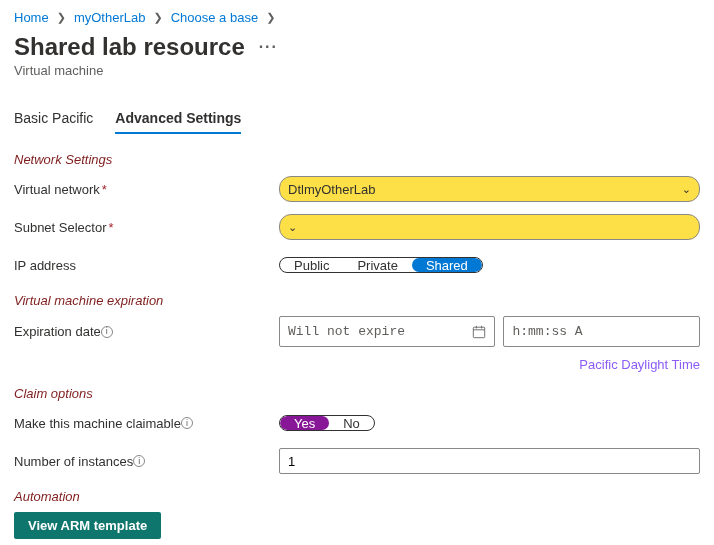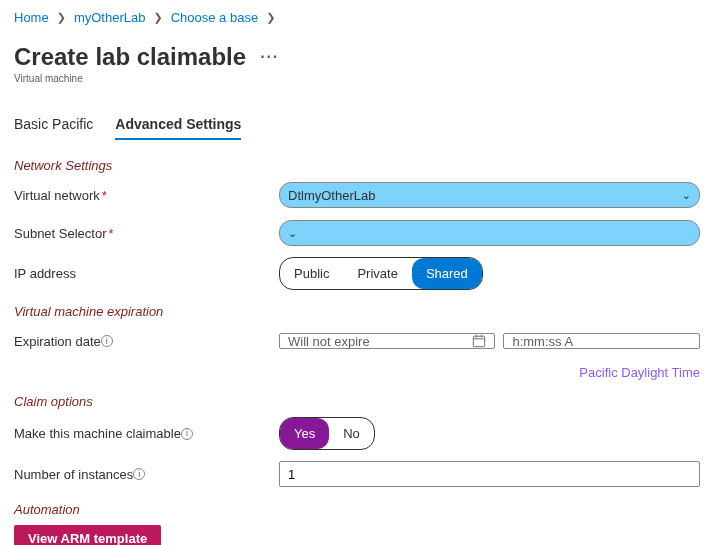--- a/index.html
+++ b/index.html
@@ -10,34 +10,34 @@
     color: #323130;
     background: #fff;
     padding: 10px 14px;
     width: 714px;
   }
   .breadcrumb {
     font-size: 13px;
     display: flex;
     align-items: center;
     gap: 8px;
-    margin-bottom: 18px;
+    margin-bottom: 8px;
   }
   .breadcrumb a { color: #0078d4; text-decoration: none; cursor: pointer; }
   .bc-sep { color: #605e5c; font-size: 11px; }
   h1.page-title {
     font-size: 24px;
     font-weight: 600;
     margin: 4px 0 0 0;
     display: flex;
     align-items: center;
     gap: 14px;
   }
   .ellipsis { color: #605e5c; font-size: 16px; cursor: pointer; letter-spacing:1px;}
-  .subtitle { color: #605e5c; font-size: 10px; margin-top: 2px; margin-bottom: 28px; }
+  .subtitle { color: #605e5c; font-size: 13px; margin-top: 2px; margin-bottom: 28px; }
   .tabs {
     display: flex;
     gap: 22px;
     border-bottom: none;
     margin-bottom: 18px;
   }
   .tab {
     font-size: 14px;
     padding: 4px 0 6px 0;
     cursor: pointer;
@@ -80,29 +80,29 @@
   .select-box {
     flex: 1;
     height: 26px;
     border: 1px solid #8a8886;
     border-radius: 12px;
     display: flex;
     align-items: center;
     padding: 0 8px;
     font-size: 13px;
     justify-content: space-between;
-    background: #7dd3fc;
+    background: #fde047;
     cursor: pointer;
   }
   .chev { font-size: 11px; color: #323130; }
   .pill-group {
     display: inline-flex;
     border: 1px solid #323130;
     border-radius: 14px;
-    height: 33px;
+    height: 16px;
     align-items: stretch;
     overflow: hidden;
   }
   .pill {
     padding: 0 14px;
     display: flex;
     align-items: center;
     font-size: 13px;
     cursor: pointer;
   }
@@ -110,50 +110,51 @@
     background: #0078d4;
     color: #fff;
     border-radius: 12px;
   }
   .pill.sel-purple {
     background: #881798;
     color: #fff;
     border-radius: 12px;
   }
   .date-box, .time-box {
-    height: 16px;
+    height: 31px;
     border: 1px solid #8a8886;
     border-radius: 2px;
     display: flex;
     align-items: center;
     padding: 0 8px;
     font-size: 13px;
     color: #605e5c;
     background: #fff;
+    font-family: Liberation Mono, monospace;
   }
   .date-box { flex: 1; justify-content: space-between; cursor: pointer; }
   .time-box { flex: 0.9; min-width: 180px; }
   .cal-icon { width:14px; height:14px; }
   .tz-row {
     text-align: right;
     font-size: 13px;
     color: #8b5cf6;
     margin: 2px 0 14px 0;
   }
   input.text-input {
     flex: 1;
     height: 26px;
     border: 1px solid #8a8886;
     border-radius: 2px;
     padding: 0 8px;
     font-size: 13px;
     font-family: inherit;
   }
   .btn-primary {
-    background: #be185d;
+    background: #0f766e;
     color: #fff;
     border: none;
     font-size: 13px;
     padding: 6px 14px;
     font-weight: 600;
     cursor: pointer;
     border-radius: 2px;
   }
 </style>
 </head>
@@ -166,21 +167,21 @@
   <a>Home</a>
   <span class="bc-sep">❯</span>
   <a>myOtherLab</a>
   <span class="bc-sep">❯</span>
   <a>Choose a base</a>
   <span class="bc-sep">❯</span>
 </div>
 
 
 <h1 class="page-title">
-  <span>Create lab claimable</span>
+  <span>Shared lab resource</span>
   <span class="ellipsis">···</span>
 </h1>
 <div class="subtitle">Virtual machine</div>
 
 
 <div class="tabs">
   <div class="tab">Basic Pacific</div>
   <div class="tab active">Advanced Settings</div>
 </div>
 

